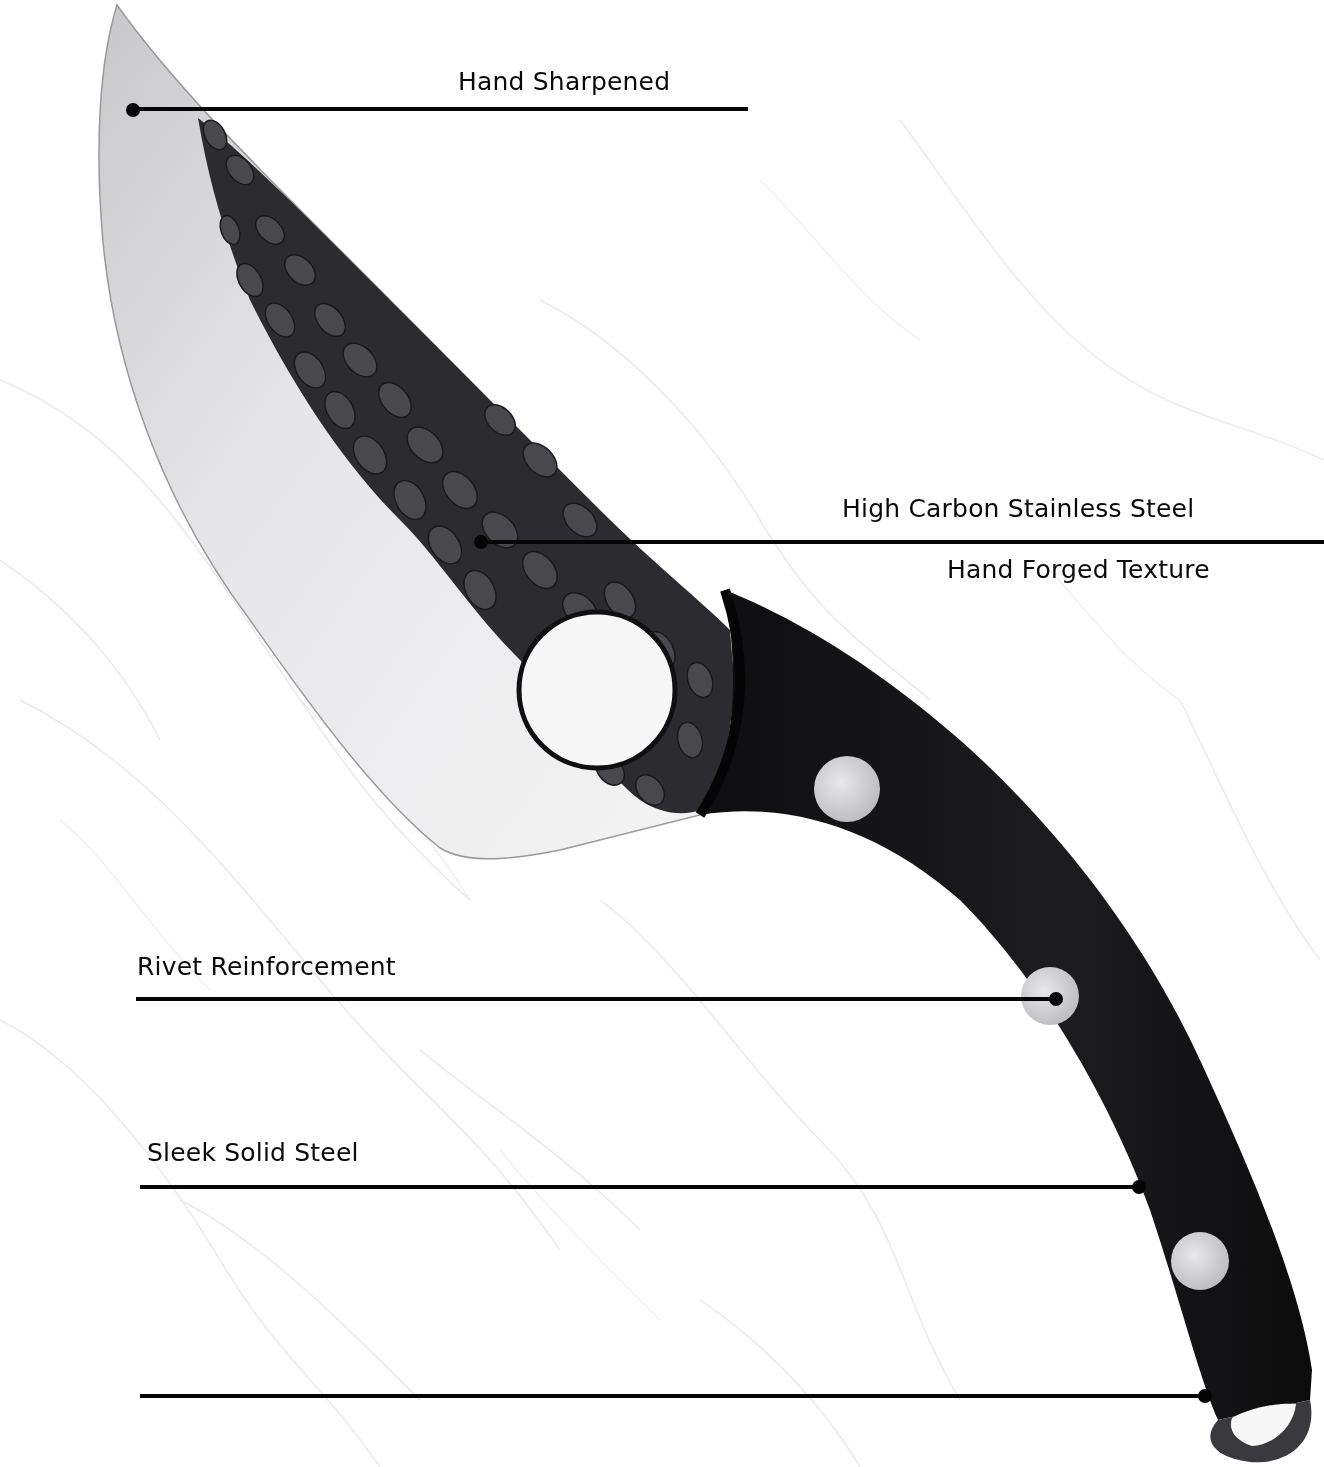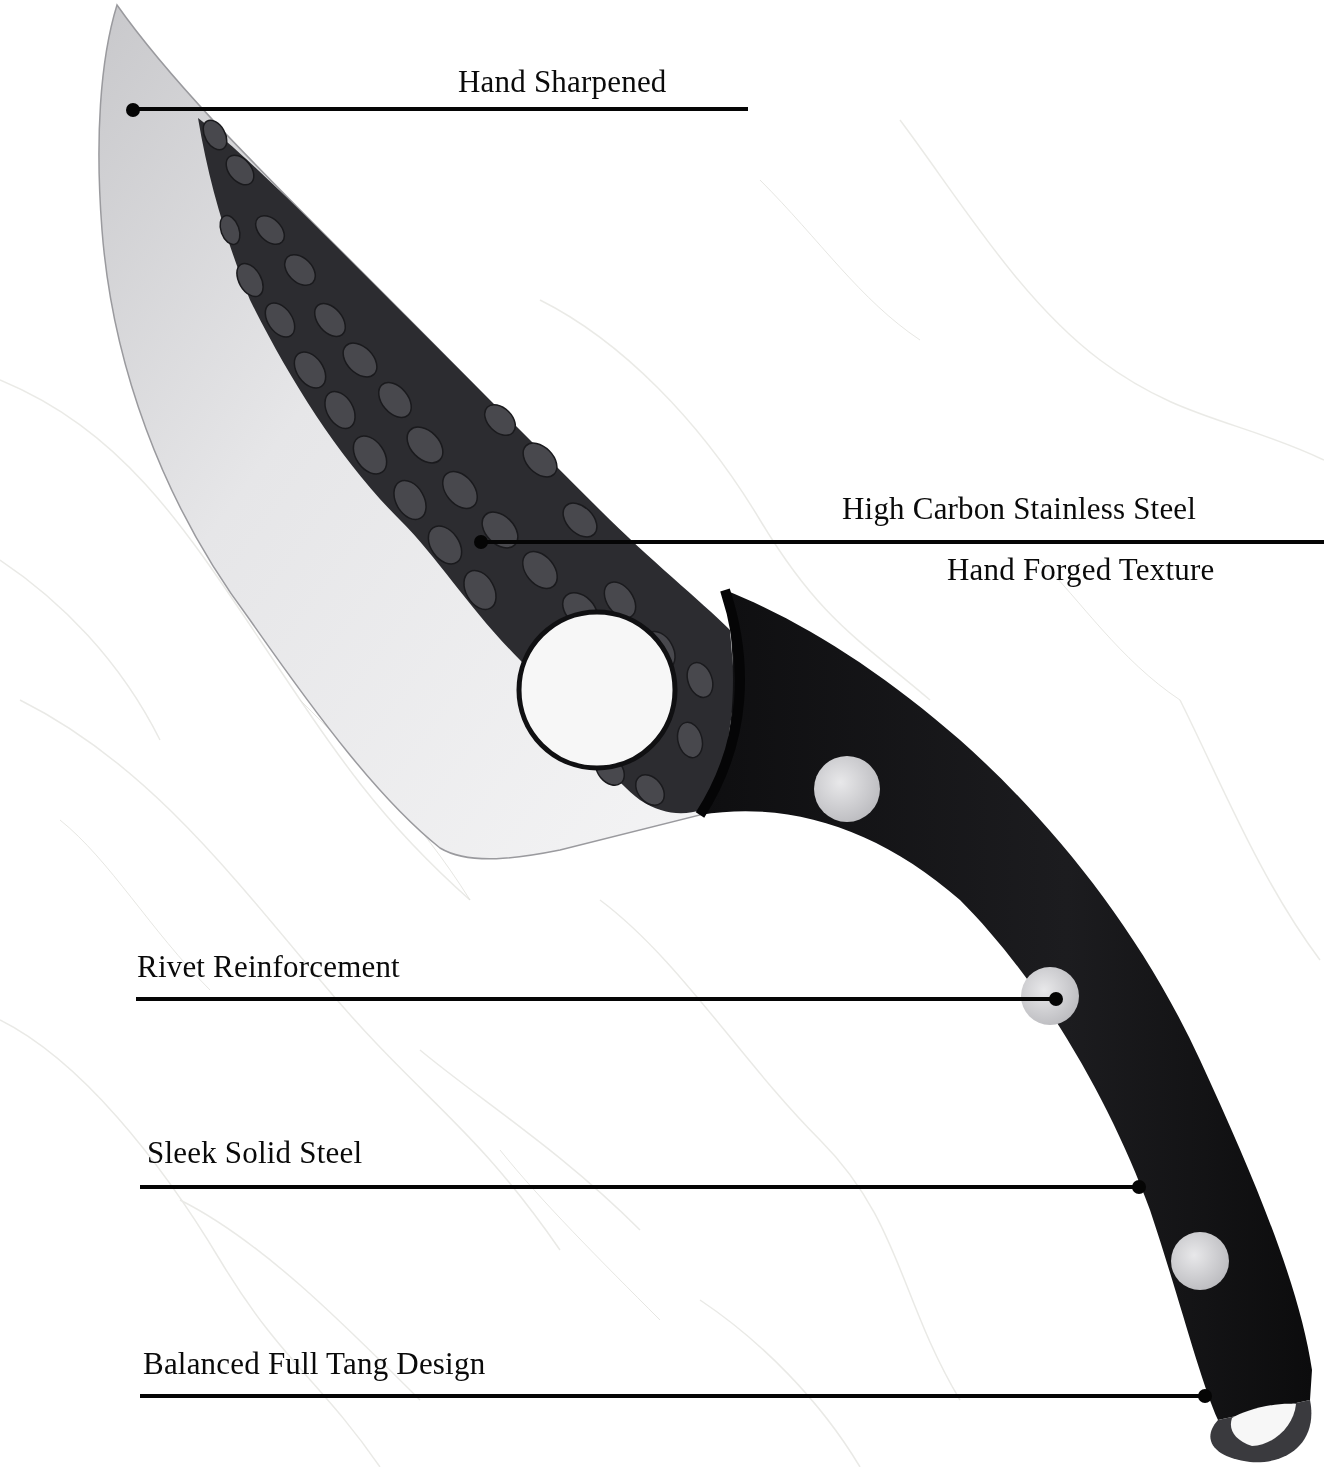--- a/index.html
+++ b/index.html
@@ -5,22 +5,22 @@
   html, body { margin: 0; padding: 0; }
   body {
     width: 1324px; height: 1467px; position: relative; overflow: hidden;
     background: #ffffff;
     font-family: "DejaVu Sans", sans-serif;
   }
   .marble { position: absolute; inset: 0; z-index: 0; }
   .knife { position: absolute; left: 0; top: 0; z-index: 1; }
   .callout-layer { position: absolute; inset: 0; z-index: 2; pointer-events: none; }
   .label {
-    position: absolute; color: #0a0a0a; font-size: 31px; line-height: 40px;
-    white-space: nowrap; letter-spacing: 0.2px; font-family: Liberation Serif, serif;
+    position: absolute; color: #0a0a0a; font-size: 25px; line-height: 40px;
+    white-space: nowrap; letter-spacing: 0.2px;
   }
   .leader { position: absolute; height: 4px; background: #050505; }
   .dot { position: absolute; width: 14px; height: 14px; border-radius: 50%; background: #050505; }
 </style>
 </head>
 <body>
 
 <svg class="marble" width="1324" height="1467" viewBox="0 0 1324 1467">
   <g fill="none" stroke="#e6e6e2" stroke-width="1.5" opacity="0.85">
     <path d="M0 380 C120 430 180 520 260 640 S380 820 470 900"></path>
@@ -158,17 +158,16 @@
   <div class="label" style="left:137px; top:947px;">Rivet Reinforcement</div>
 
   <div class="label" style="left:947px; top:550px;">Hand Forged Texture</div>
   <div class="leader" style="left:136px; top:997px; width:920px;"></div>
   <div class="dot" style="left:1049px; top:992px;"></div>
 
   <div class="label" style="left:147px; top:1133px;">Sleek Solid Steel</div>
   <div class="leader" style="left:140px; top:1185px; width:1000px;"></div>
   <div class="dot" style="left:1132px; top:1180px;"></div>
 
-  <div class="label" style="left:143px; top:1344px;">Balanced Full Tang Design</div>
   <div class="leader" style="left:140px; top:1394px; width:1065px;"></div>
   <div class="dot" style="left:1198px; top:1389px;"></div>
 
 </div>
 
 </body></html>

